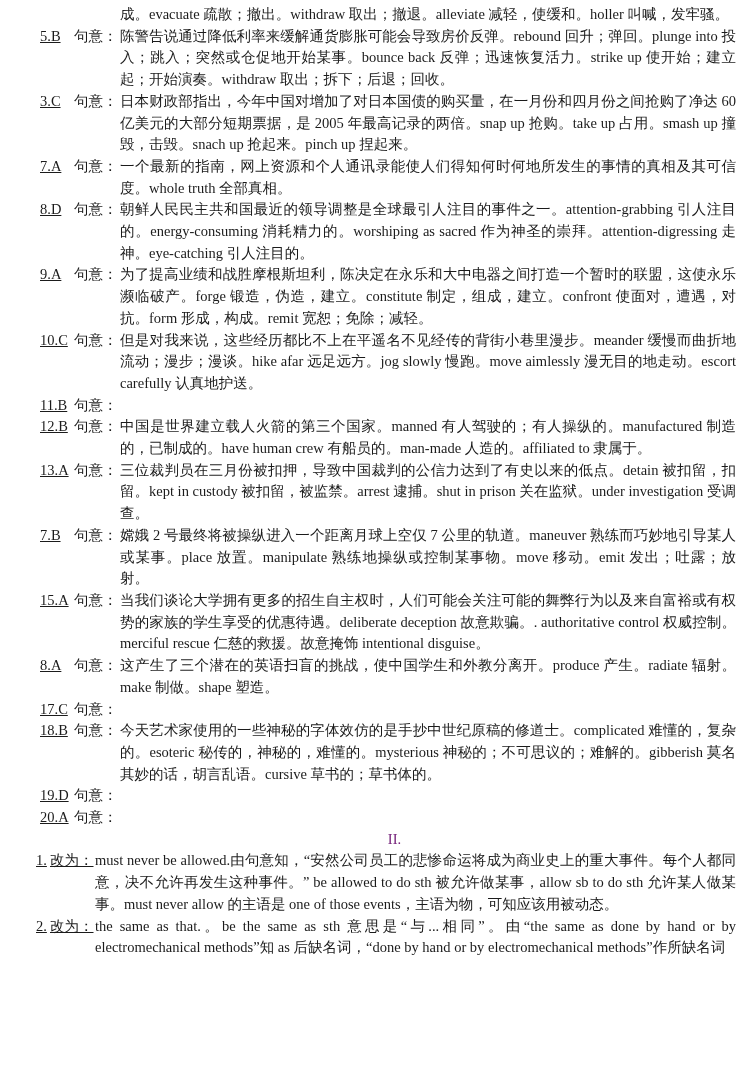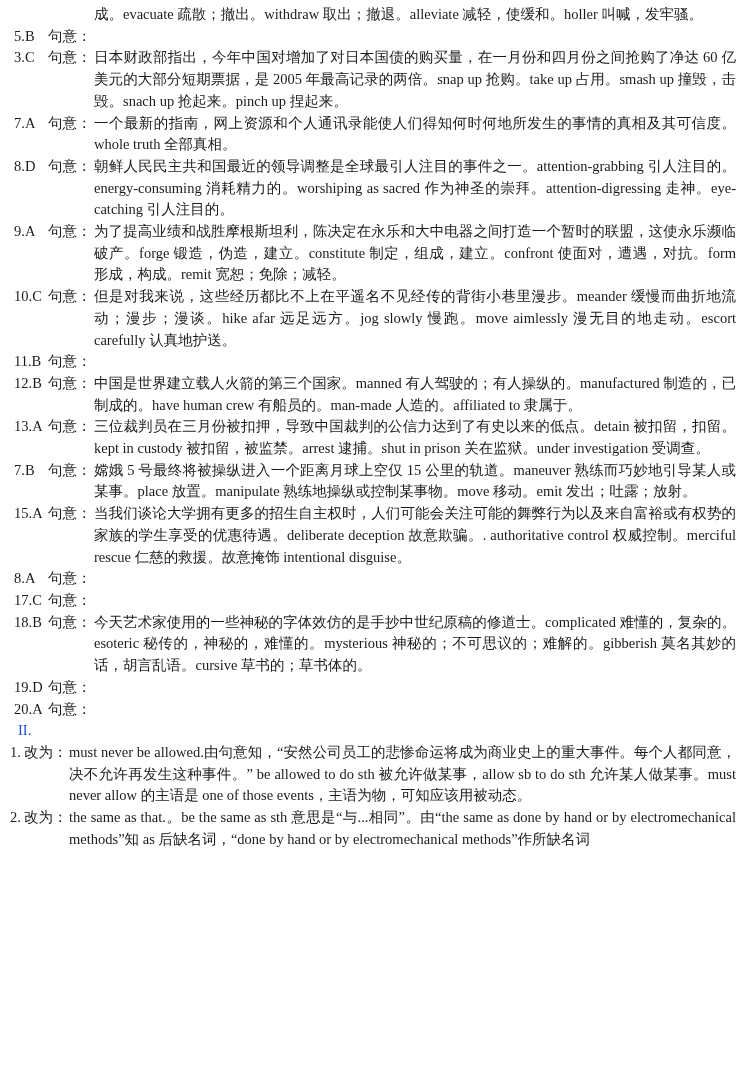--- a/index.html
+++ b/index.html
@@ -3,44 +3,45 @@
 <meta charset="utf-8">
 <style>
   html,body{margin:0;padding:0;}
   body{
     width:745px;height:1088px;overflow:hidden;background:#ffffff;
   }
   .page{
     width:745px;height:1088px;box-sizing:border-box;
     padding-top:4px;
     font-family:"Liberation Serif","DejaVu Serif",serif;
-    font-size:14.5px;line-height:21.7px;color:#1b1b1b;
+    font-size:14.5px;line-height:21.7px;color:#1b1b1b;padding-left:26px;
   }
   .row{display:flex;align-items:flex-start;}
-  .num{flex:0 0 48px;padding-left:14px;box-sizing:border-box;white-space:nowrap;}
+  .num{flex:0 0 48px;padding-left:14px;box-sizing:border-box;white-space:nowrap;text-decoration:underline;}
   .lbl{flex:0 0 46px;white-space:nowrap;}
   .body{flex:1;text-align:justify;padding-right:9px;}
-  .sec-heading{padding-left:18px;color:#1d4ed8;}
+  .sec-heading{padding-left:18px;color:#701a75;text-align:center;}
   .row2 .num{flex:0 0 24px;padding-left:10px;}
-  .row2 .lbl{flex:0 0 45px;}
+  .row2 .lbl{flex:0 0 45px;text-decoration:underline;}
 </style>
 </head>
 <body>
 
 <div class="page">
 
   <div class="row">
     <span class="num"></span>
     <span class="lbl"></span>
     <div class="body">成。evacuate 疏散；撤出。withdraw 取出；撤退。alleviate 减轻，使缓和。holler 叫喊，发牢骚。</div>
   </div>
 
   <div class="row">
     <span class="num">5.B</span>
     <span class="lbl">句意：</span>
+    <div class="body">陈警告说通过降低利率来缓解通货膨胀可能会导致房价反弹。rebound 回升；弹回。plunge into 投入；跳入；突然或仓促地开始某事。bounce back 反弹；迅速恢复活力。strike up 使开始；建立起；开始演奏。withdraw 取出；拆下；后退；回收。</div>
   </div>
 
   <div class="row">
     <span class="num">3.C</span>
     <span class="lbl">句意：</span>
     <div class="body">日本财政部指出，今年中国对增加了对日本国债的购买量，在一月份和四月份之间抢购了净达 60 亿美元的大部分短期票据，是 2005 年最高记录的两倍。snap up 抢购。take up 占用。smash up 撞毁，击毁。snach up 抢起来。pinch up 捏起来。</div>
   </div>
 
   <div class="row">
     <span class="num">7.A</span>
@@ -79,32 +80,33 @@
 
   <div class="row">
     <span class="num">13.A</span>
     <span class="lbl">句意：</span>
     <div class="body">三位裁判员在三月份被扣押，导致中国裁判的公信力达到了有史以来的低点。detain 被扣留，扣留。kept in custody 被扣留，被监禁。arrest 逮捕。shut in prison 关在监狱。under investigation 受调查。</div>
   </div>
 
   <div class="row">
     <span class="num">7.B</span>
     <span class="lbl">句意：</span>
-    <div class="body">嫦娥 5 号最终将被操纵进入一个距离月球上空仅 15 公里的轨道。maneuver 熟练而巧妙地引导某人或某事。place 放置。manipulate 熟练地操纵或控制某事物。move 移动。emit 发出；吐露；放射。</div>
+    <div class="body">嫦娥 2 号最终将被操纵进入一个距离月球上空仅 7 公里的轨道。maneuver 熟练而巧妙地引导某人或某事。place 放置。manipulate 熟练地操纵或控制某事物。move 移动。emit 发出；吐露；放射。</div>
   </div>
 
   <div class="row">
     <span class="num">15.A</span>
     <span class="lbl">句意：</span>
     <div class="body">当我们谈论大学拥有更多的招生自主权时，人们可能会关注可能的舞弊行为以及来自富裕或有权势的家族的学生享受的优惠待遇。deliberate deception 故意欺骗。. authoritative control 权威控制。merciful rescue 仁慈的救援。故意掩饰 intentional disguise。</div>
   </div>
 
   <div class="row">
     <span class="num">8.A</span>
     <span class="lbl">句意：</span>
+    <div class="body">这产生了三个潜在的英语扫盲的挑战，使中国学生和外教分离开。produce 产生。radiate 辐射。make 制做。shape 塑造。</div>
   </div>
 
   <div class="row">
     <span class="num">17.C</span>
     <span class="lbl">句意：</span>
   </div>
 
   <div class="row">
     <span class="num">18.B</span>
     <span class="lbl">句意：</span>

